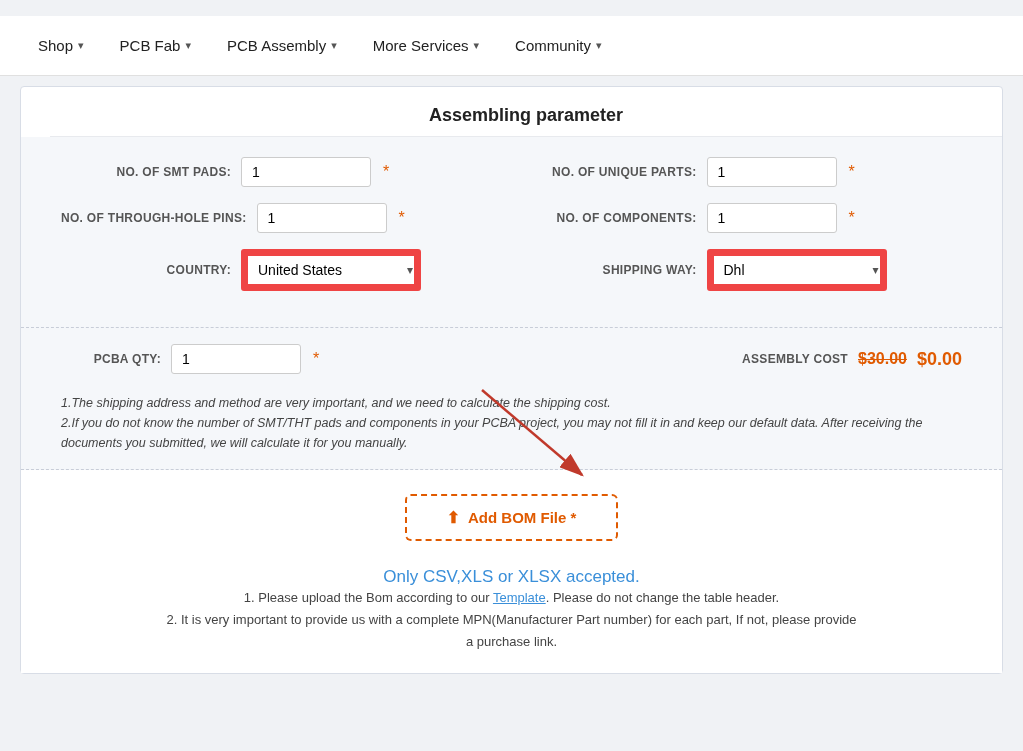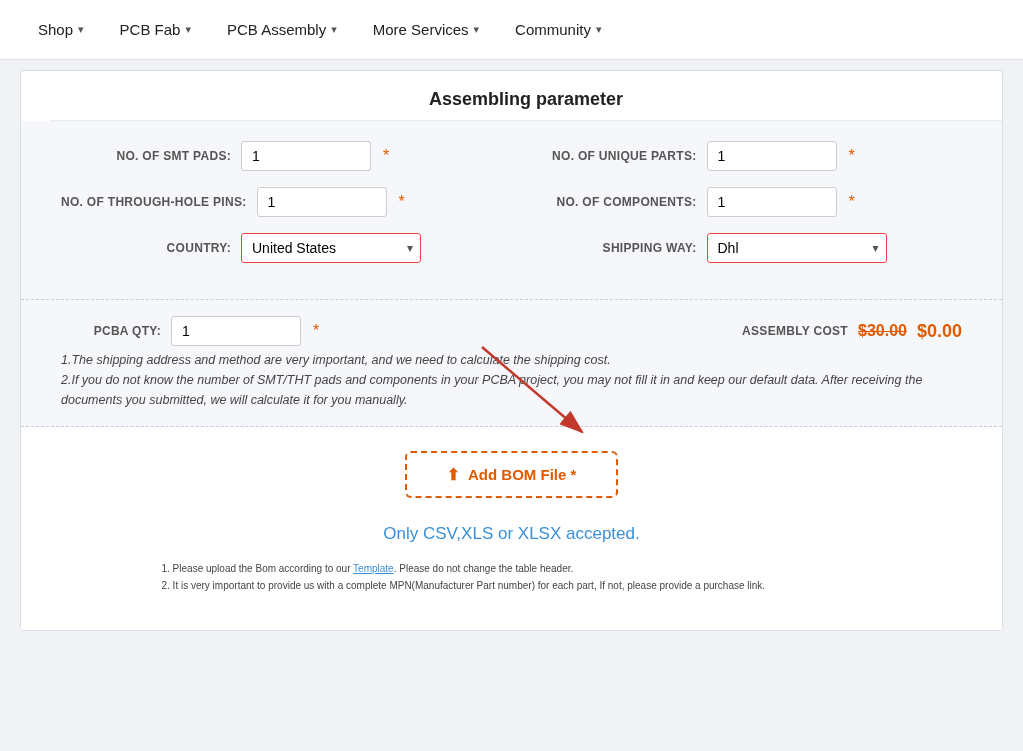--- a/index.html
+++ b/index.html
@@ -12,20 +12,21 @@
 
     
     .navbar {
       background: #fff;
       border-bottom: 1px solid #e0e0e0;
       padding: 0 20px;
       display: flex;
       align-items: center;
       height: 60px;
       gap: 0;
+      margin-top: 16px;
     }
     .nav-item {
       padding: 0 18px;
       height: 60px;
       display: flex;
       align-items: center;
       font-size: 15px;
       font-weight: 500;
       color: #222;
       cursor: pointer;
@@ -107,21 +108,21 @@
       color: #e05a00;
       font-size: 16px;
       margin-left: 2px;
     }
 
     .form-select-wrapper {
       position: relative;
       display: inline-block;
     }
     .form-select {
-      border: 1px solid #ef4444;
+      border: 7px solid #ef4444;
       border-radius: 3px;
       padding: 6px 30px 6px 10px;
       font-size: 14px;
       background: #fff;
       appearance: none;
       -webkit-appearance: none;
       cursor: pointer;
       outline: none;
       width: 180px;
     }
@@ -139,21 +140,21 @@
     .qty-section {
       padding: 16px 40px 12px;
       background: #f5f7fa;
       border-bottom: 1px dashed #c8cdd8;
     }
 
     .qty-row {
       display: flex;
       align-items: center;
       gap: 30px;
-      margin-bottom: 0;
+      margin-bottom: 15px;
     }
 
     .qty-group {
       display: flex;
       align-items: center;
       gap: 10px;
     }
 
     .qty-label {
       font-size: 12px;
@@ -231,24 +232,24 @@
       font-size: 16px;
     }
 
     .file-types {
       color: #3a8fd9;
       font-size: 17px;
       margin-bottom: 0;
     }
 
     .instructions {
-      text-align: left;
+      text-align: center;
       max-width: 700px;
-      margin: 16px auto;
-      font-size: 10px;
+      margin: 0 auto;
+      font-size: 13px;
       color: #444;
       line-height: 1.7;
     }
 
     .instructions a {
       color: #3a8fd9;
       text-decoration: underline;
     }
 
     

